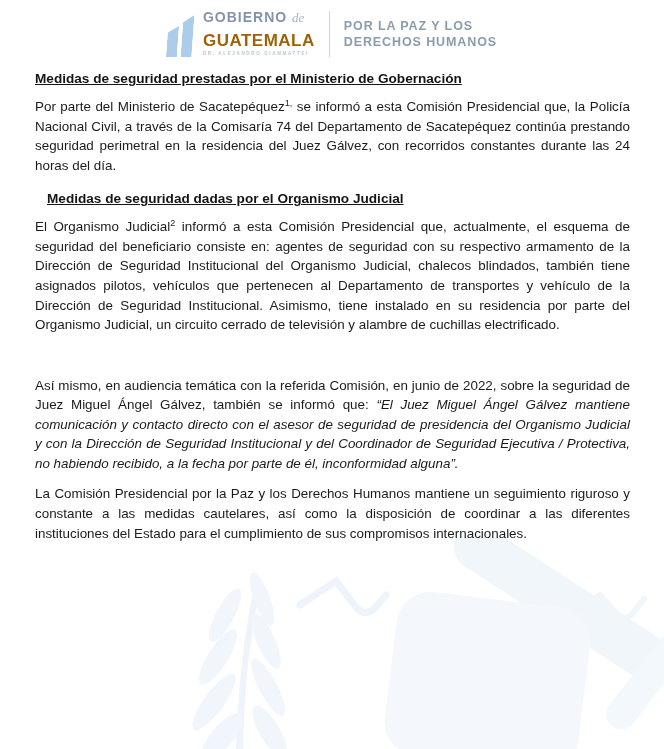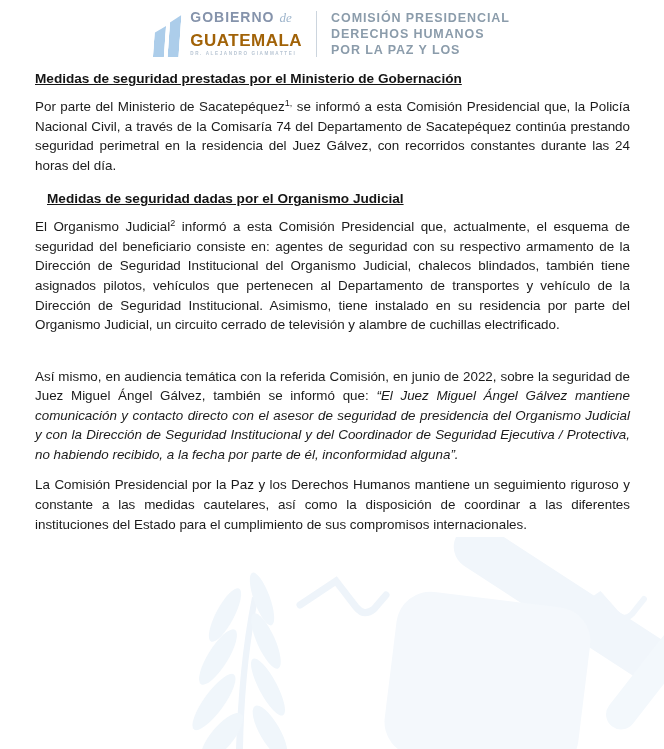--- a/index.html
+++ b/index.html
@@ -43,21 +43,21 @@
     text-decoration:underline;
   }
   .content h1 { margin-top:6px; }
   .content h2 { margin-top:16px;padding-left:12px; }
   .content p {
     font-size:13.4px; line-height:1.46;
     text-align:justify;
     margin-top:11px;
     color:#1b1b1b;
   }
-  .content p.gap-top { margin-top:32px; }
+  .content p.gap-top { margin-top:41px; }
   sup { font-size:9px; vertical-align:super; line-height:0; }
   em { font-style:italic; }
 
   
   .watermark {
     position:absolute; left:0; bottom:0; width:664px; height:212px;
     pointer-events:none;
   }
 </style>
 </head>
@@ -98,23 +98,22 @@
         <div class="gov-line1">
           <span>GOBIERNO</span>
           <span class="de">de</span>
         </div>
         <div class="gov-line2">GUATEMALA</div>
         <div class="gov-line3">DR. ALEJANDRO GIAMMATTEI</div>
       </div>
     </div>
     <div class="hdr-divider"></div>
     <div class="commission">
-      <div>COMISIÓN PRESIDENCIAL</div>
+      <div>POR LA PAZ Y LOS</div>
       <div>DERECHOS HUMANOS</div>
-      <div>POR LA PAZ Y LOS</div>
     </div>
   </header>
 
   <main class="content">
 
     <h1>Medidas de seguridad prestadas por el Ministerio de Gobernación</h1>
 
     <p><span>Por parte del Ministerio de Sacatepéquez</span><sup>1,</sup><span> se informó a esta Comisión Presidencial que, la Policía Nacional Civil, a través de la Comisaría 74 del Departamento de Sacatepéquez continúa prestando seguridad perimetral en la residencia del Juez Gálvez, con recorridos constantes durante las 24 horas del día.</span></p>
 
 

